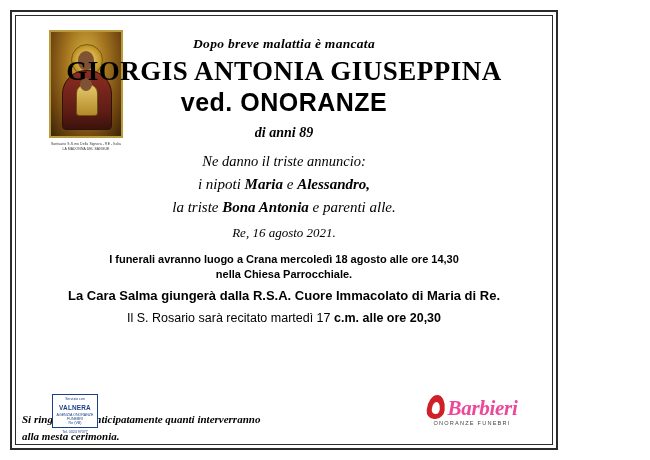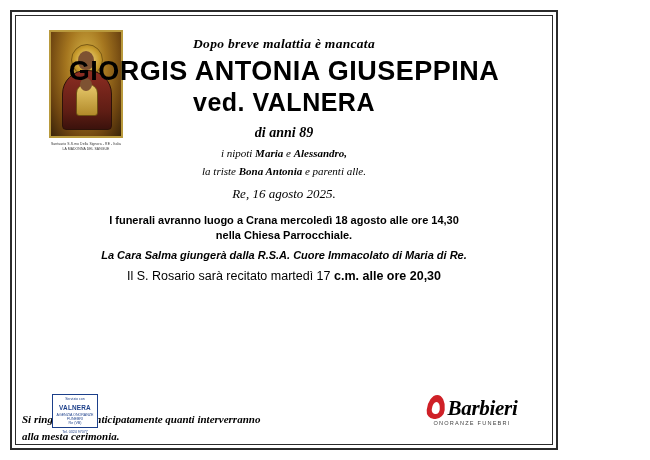--- a/index.html
+++ b/index.html
@@ -135,21 +135,21 @@
     text-align: center;
   }
   .pre-line {
     font-size: 13.5px;
     font-style: italic;
     font-weight: bold;
     letter-spacing: 0.3px;
     margin: 16px 0 4px 0;
   }
   .name {
-    font-family: Liberation Sans, sans-serif;
+    font-family: Liberation Serif, serif;
     font-weight: bold;
     font-size: 27px;
     letter-spacing: 0.5px;
     line-height: 1.12;
     margin: 4px 0 0 0;
     white-space: nowrap;
   }
   .name2 {
     font-family: "Liberation Sans", sans-serif;
     font-weight: bold;
@@ -162,21 +162,21 @@
     font-weight: bold;
     font-style: italic;
     margin: 8px 0 0 0;
   }
   .announce {
     font-size: 14.5px;
     font-style: italic;
     margin: 12px 0 0 0;
   }
   .rel-line {
-    font-size: 11px;
+    font-size: 15px;
     font-style: italic;
     margin: 6px 0 0 0;
   }
   .rel-line .nm {
     font-weight: bold;
   }
   .place-date {
     font-size: 13px;
     font-style: italic;
     margin: 9px 0 0 0;
@@ -186,24 +186,23 @@
     font-size: 11px;
     font-weight: bold;
     margin: 11px 0 0 0;
     line-height: 1.35;
   }
   .service .ln2 {
     display: block;
   }
   .service2 {
     font-family: "Liberation Sans", sans-serif;
-    font-size: 11px;
+    font-size: 13px;
     font-weight: bold;
     margin: 6px 0 0 0;
-    font-style: italic;
   }
   .rosary {
     font-family: "Liberation Sans", sans-serif;
     font-size: 12.5px;
     margin: 7px 0 0 0;
     line-height: 1.4;
   }
   .rosary b { font-weight: bold; }
   .thanks {
     font-size: 11px;
@@ -298,21 +297,21 @@
     width: 8px;
     height: 12px;
     background: #ffffff;
     border-radius: 50% 50% 45% 45% / 60% 60% 40% 40%;
   }
   .logo-right .brand {
     font-family: "Liberation Serif", serif;
     font-style: italic;
     font-weight: bold;
     font-size: 21px;
-    color: #000000;
+    color: #ec4899;
     line-height: 0.95;
     letter-spacing: -0.3px;
   }
   .logo-right .sub {
     font-size: 5.6px;
     color: #444444;
     letter-spacing: 1.2px;
     margin-top: 1px;
   }
 </style>
@@ -335,32 +334,33 @@
       </div>
       <div class="icon-caption">
         <div>Santuario S.S.mo Della Signora - RE - Italia</div>
         <div>LA MADONNA DEL SANGUE</div>
       </div>
     </div>
 
     <div class="text-area">
       <div class="pre-line">Dopo breve malattia è mancata</div>
       <div class="name">GIORGIS ANTONIA GIUSEPPINA</div>
-      <div class="name2">ved. VALNERA</div>
+      <div class="name2">ved. ONORANZE</div>
       <div class="age">di anni 89</div>
+      <div class="announce">Ne danno il triste annuncio:</div>
 
       <div class="rel-line">
         <span>i nipoti </span><span class="nm">Maria</span><span> e </span><span class="nm">Alessandro,</span>
       </div>
 
       <div class="rel-line">
         <span>la triste </span><span class="nm">Bona Antonia</span><span> e parenti alle.</span>
       </div>
 
-      <div class="place-date">Re, 16 agosto 2025.</div>
+      <div class="place-date">Re, 16 agosto 2021.</div>
 
       <div class="service">
         <span>I funerali avranno luogo a Crana mercoledì 18 agosto alle ore 14,30</span>
         <span class="ln2">nella Chiesa Parrocchiale.</span>
       </div>
 
       <div class="service2">La Cara Salma giungerà dalla R.S.A. Cuore Immacolato di Maria di Re.</div>
 
       <div class="rosary">
         <span>Il S. Rosario sarà recitato martedì 17 </span><b>c.m. alle ore 20,30</b><br>

